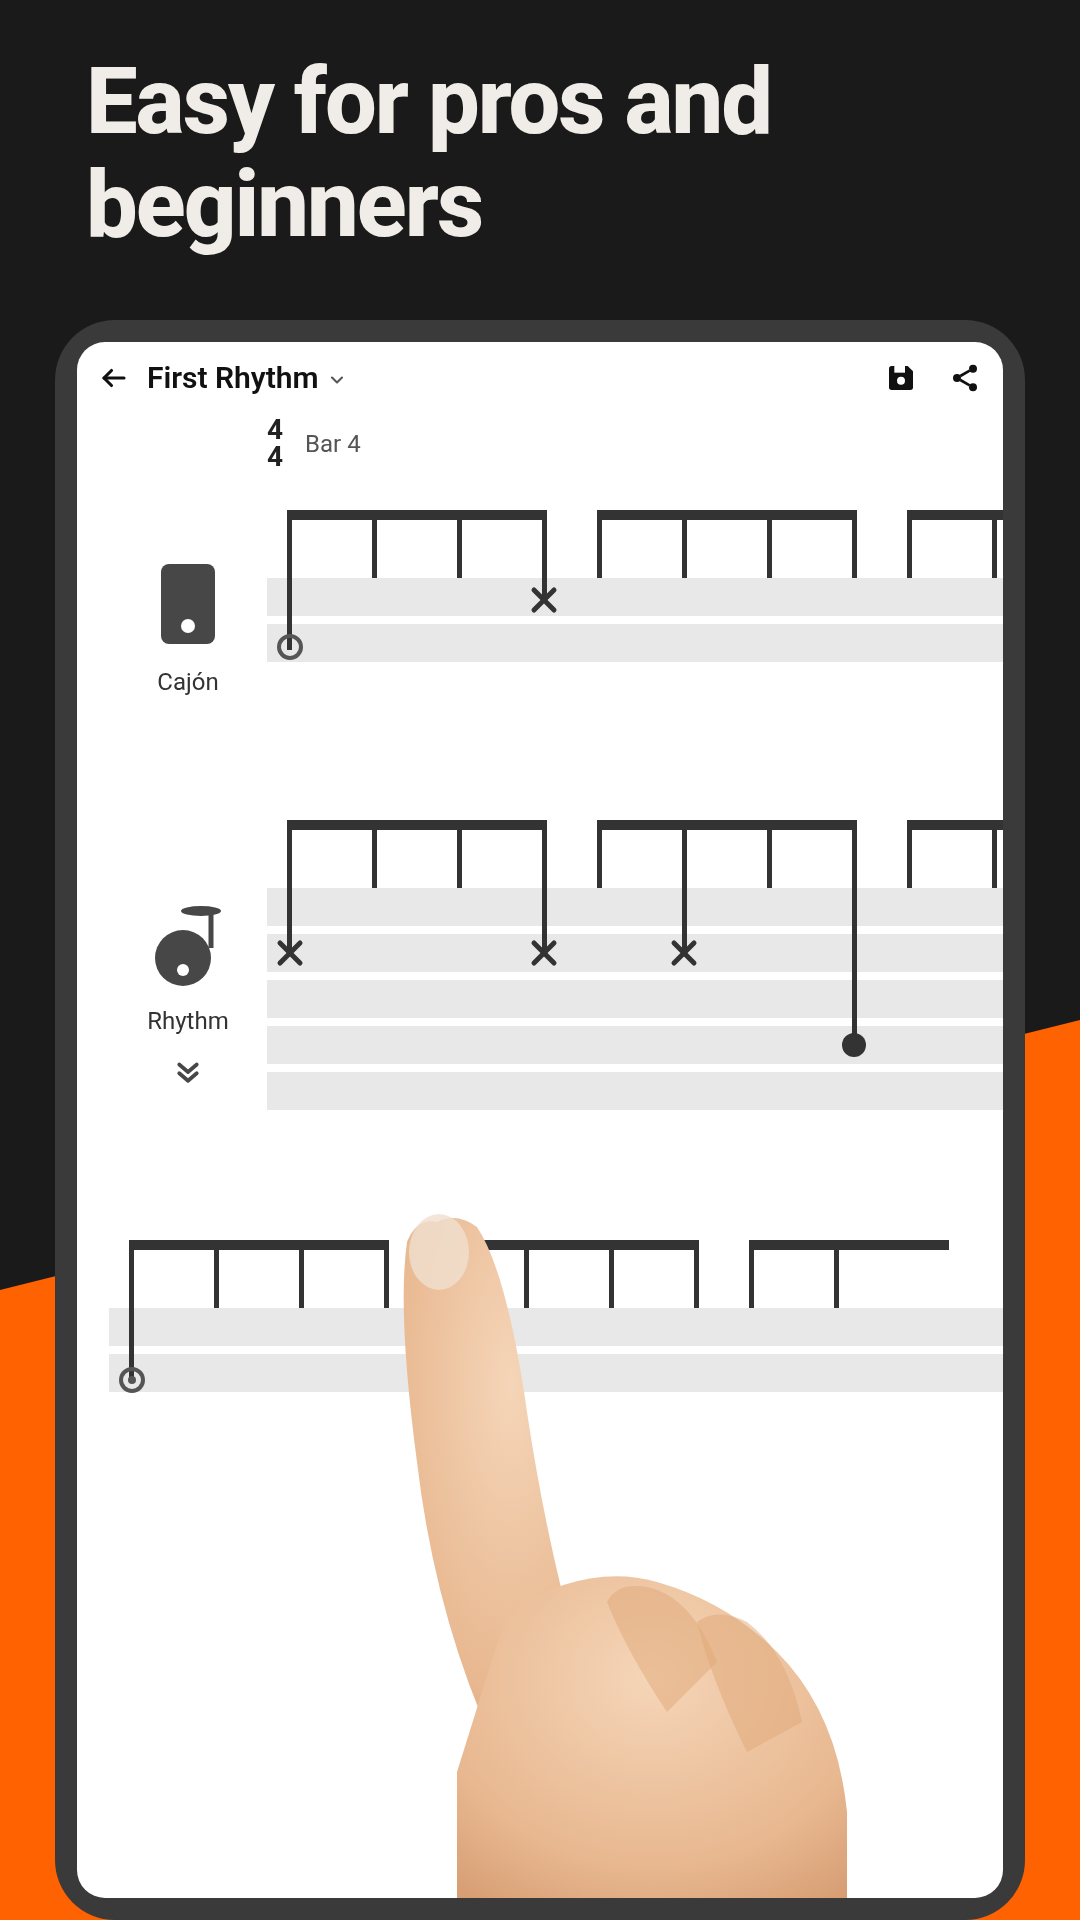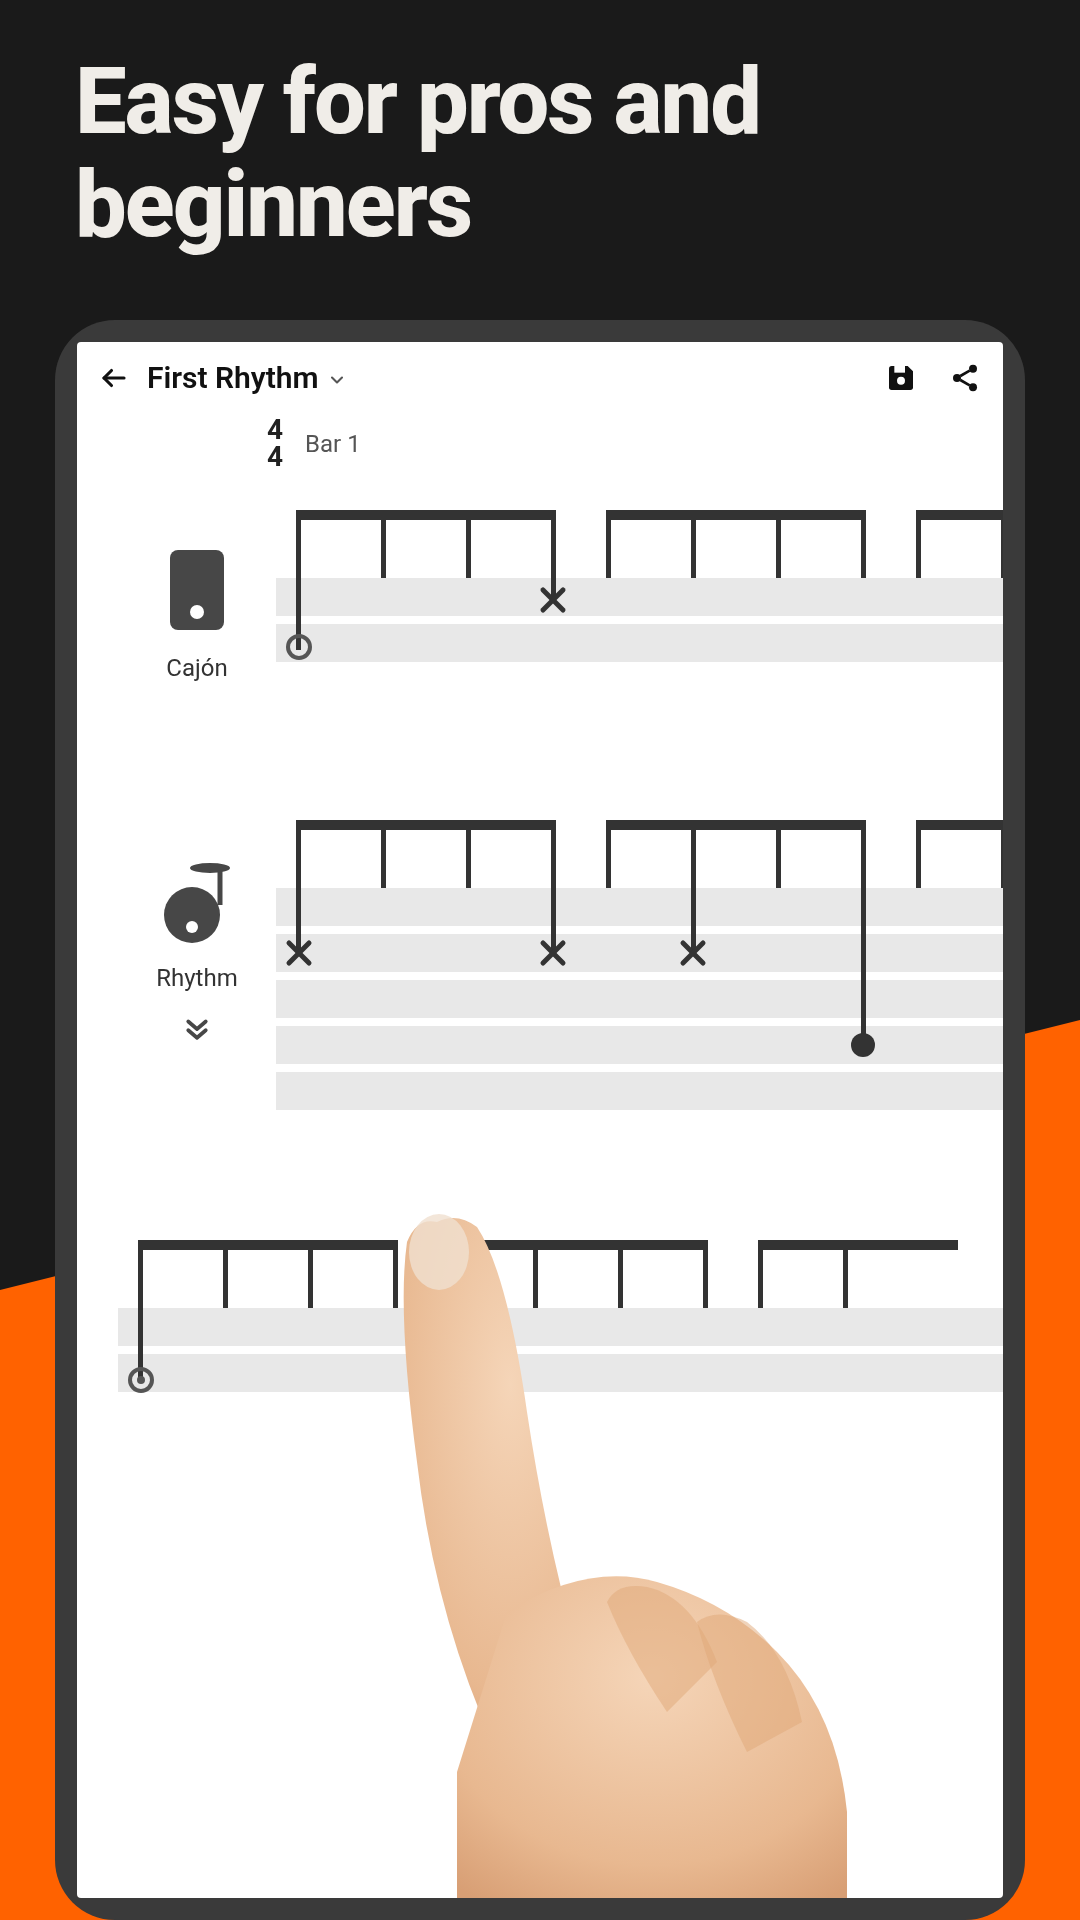--- a/index.html
+++ b/index.html
@@ -16,21 +16,21 @@
   bottom: 0;
   left: 0;
   width: 100%;
   height: 900px;
   background: #ff6200;
   clip-path: polygon(0 30%, 100% 0, 100% 100%, 0 100%);
 }
 .headline {
   position: absolute;
   top: 50px;
-  left: 75px;
+  left: 86px;
   right: 75px;
   color: #f0ede8;
   font-size: 92px;
   font-weight: 800;
   line-height: 1.12;
   letter-spacing: -2px;
 }
 .phone {
   position: absolute;
   top: 320px;
@@ -38,21 +38,21 @@
   width: 970px;
   height: 1600px;
   background: #3a3a3a;
   border-radius: 60px;
   padding: 22px;
 }
 .screen {
   width: 100%;
   height: 100%;
   background: #ffffff;
-  border-radius: 4px;
+  border-radius: 28px;
   overflow: hidden;
   position: relative;
 }
 .app-header {
   display: flex;
   align-items: center;
   padding: 18px 22px;
   gap: 18px;
 }
 .back-icon { width: 30px; height: 30px; cursor: pointer; }
@@ -71,23 +71,23 @@
   display: flex;
   flex-direction: column;
   align-items: center;
   line-height: 0.95;
 }
 .time-sig span { font-size: 28px; font-weight: 700; color: #222; }
 .bar-label { font-size: 24px; color: #555; }
 .tracks { padding-top: 40px; }
 .track {
   display: flex;
-  align-items: flex-start;
+  align-items: center;
   margin-bottom: 110px;
-  padding-left: 41px;
+  padding-left: 32px;
 }
 .track-label {
   width: 158px;
   display: flex;
   flex-direction: column;
   align-items: center;
   gap: 14px;
   margin-top: 40px;
 }
 .track-label-text { font-size: 24px; color: #333; }
@@ -170,21 +170,21 @@
           <line x1="8.5" y1="10.5" x2="15.5" y2="6.5" stroke="#111" stroke-width="2"></line>
           <line x1="8.5" y1="13.5" x2="15.5" y2="17.5" stroke="#111" stroke-width="2"></line>
         </svg>
     </div>
 
     <div class="meta-row">
       <div class="time-sig">
         <span>4</span>
         <span>4</span>
       </div>
-      <span class="bar-label">Bar 1</span>
+      <span class="bar-label">Bar 4</span>
     </div>
 
     <div class="tracks">
 
       <div class="track">
         <div class="track-label">
           <svg class="instrument-icon" viewBox="0 0 70 90">
               <rect x="8" y="0" width="54" height="80" rx="8" fill="#474747"></rect>
               <circle cx="35" cy="62" r="7" fill="#fff"></circle>
             </svg>

